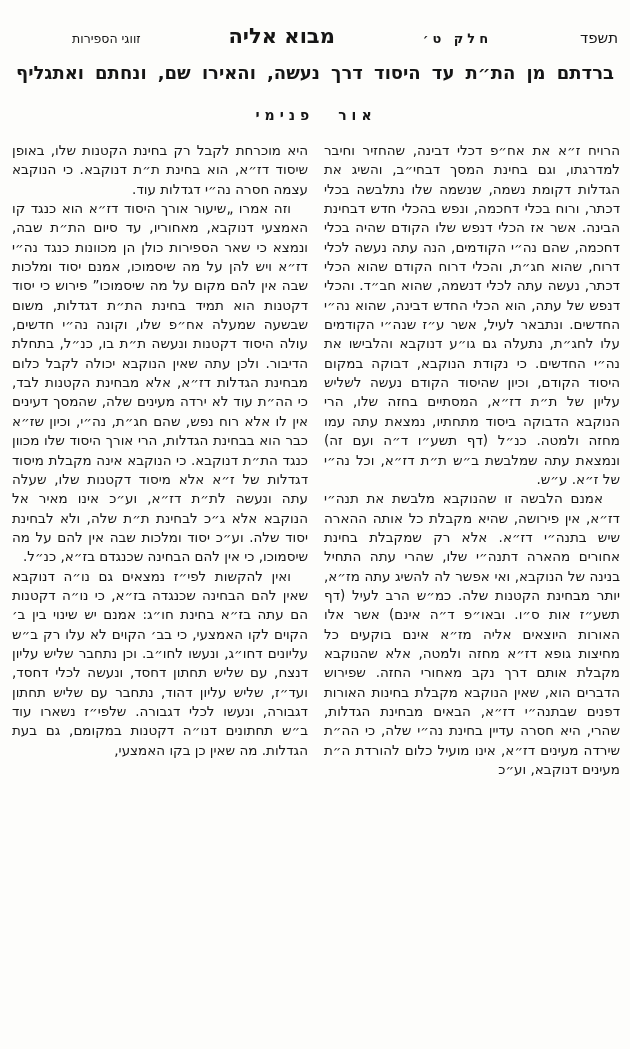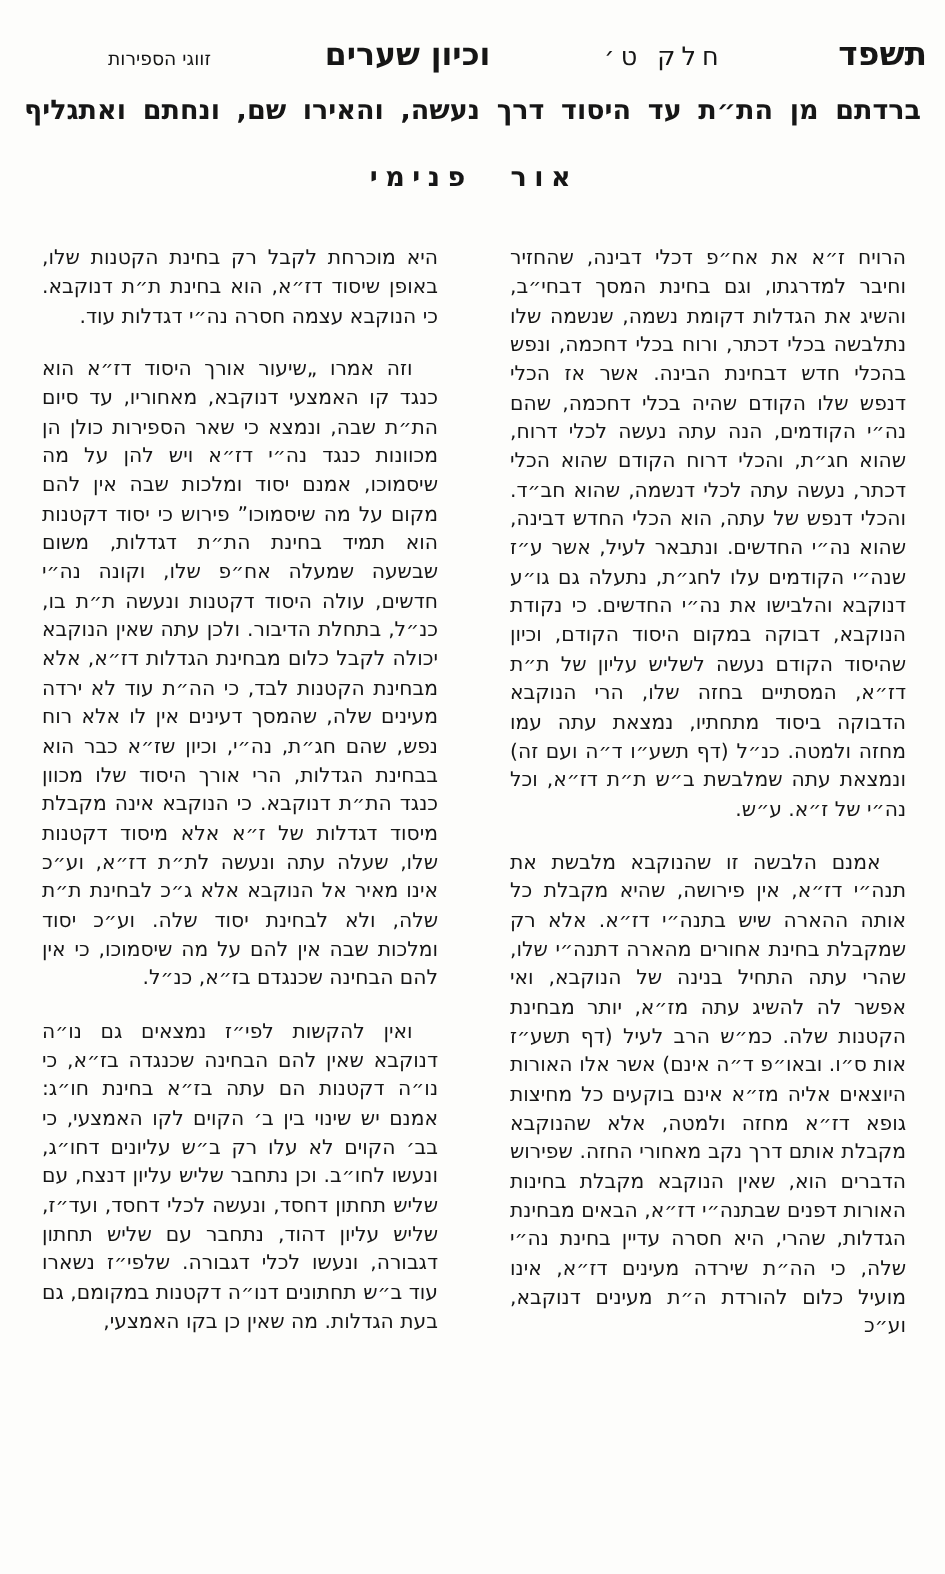--- a/index.html
+++ b/index.html
@@ -17,26 +17,26 @@
     overflow: hidden;
   }
   .header {
     display: flex;
     flex-direction: row;
     align-items: baseline;
     justify-content: space-between;
     padding: 0 2px 0 60px;
   }
   .pagenum {
-    font-weight: bold;
-    font-size: 22px;
+    font-weight: normal;
+    font-size: 15px;
   }
   .part {
-    font-size: 17px;
-    font-weight: normal;
+    font-size: 13px;
+    font-weight: bold;
     letter-spacing: 4px;
   }
   .booktitle {
     font-weight: bold;
     font-size: 21px;
   }
   .section {
     font-size: 12.5px;
     font-weight: normal;
   }
@@ -46,53 +46,53 @@
     font-weight: bold;
     font-size: 18px;
     text-align: justify;
     text-align-last: justify;
     white-space: normal;
   }
   .commentary-title {
     margin-top: 24px;
     text-align: center;
     font-weight: bold;
-    font-size: 18px;
+    font-size: 14px;
     letter-spacing: 5px;
     word-spacing: 14px;
   }
   .columns {
     margin-top: 18px;
     display: flex;
     flex-direction: row;
     gap: 16px;
     height: 834px;
     overflow: hidden;
   }
   .col {
     flex: 1 1 0;
     font-size: 13.5px;
     line-height: 19.35px;
     text-align: justify;
   }
   .para {
-    margin: 16px;
+    margin: 0;
     text-indent: 17px;
   }
   .para.no-indent { text-indent: 0; }
 </style>
 </head>
 <body>
 
 <div class="page">
 
   <header class="header">
     <span class="pagenum">תשפד</span>
     <span class="part">חלק ט׳</span>
-    <span class="booktitle">וכיון שערים</span>
+    <span class="booktitle">מבוא אליה</span>
     <span class="section">זווגי הספירות</span>
   </header>
 
   <div class="headline">ברדתם מן הת״ת עד היסוד דרך נעשה, והאירו שם, ונחתם ואתגליף</div>
 
   <div class="commentary-title">אור פנימי</div>
 
   <div class="columns">
     <div class="col">
       <p class="para no-indent">הרויח ז״א את אח״פ דכלי דבינה, שהחזיר וחיבר למדרגתו, וגם בחינת המסך דבחי״ב, והשיג את הגדלות דקומת נשמה, שנשמה שלו נתלבשה בכלי דכתר, ורוח בכלי דחכמה, ונפש בהכלי חדש דבחינת הבינה. אשר אז הכלי דנפש שלו הקודם שהיה בכלי דחכמה, שהם נה״י הקודמים, הנה עתה נעשה לכלי דרוח, שהוא חג״ת, והכלי דרוח הקודם שהוא הכלי דכתר, נעשה עתה לכלי דנשמה, שהוא חב״ד. והכלי דנפש של עתה, הוא הכלי החדש דבינה, שהוא נה״י החדשים. ונתבאר לעיל, אשר ע״ז שנה״י הקודמים עלו לחג״ת, נתעלה גם גו״ע דנוקבא והלבישו את נה״י החדשים. כי נקודת הנוקבא, דבוקה במקום היסוד הקודם, וכיון שהיסוד הקודם נעשה לשליש עליון של ת״ת דז״א, המסתיים בחזה שלו, הרי הנוקבא הדבוקה ביסוד מתחתיו, נמצאת עתה עמו מחזה ולמטה. כנ״ל (דף תשע״ו ד״ה ועם זה) ונמצאת עתה שמלבשת ב״ש ת״ת דז״א, וכל נה״י של ז״א. ע״ש.</p>

